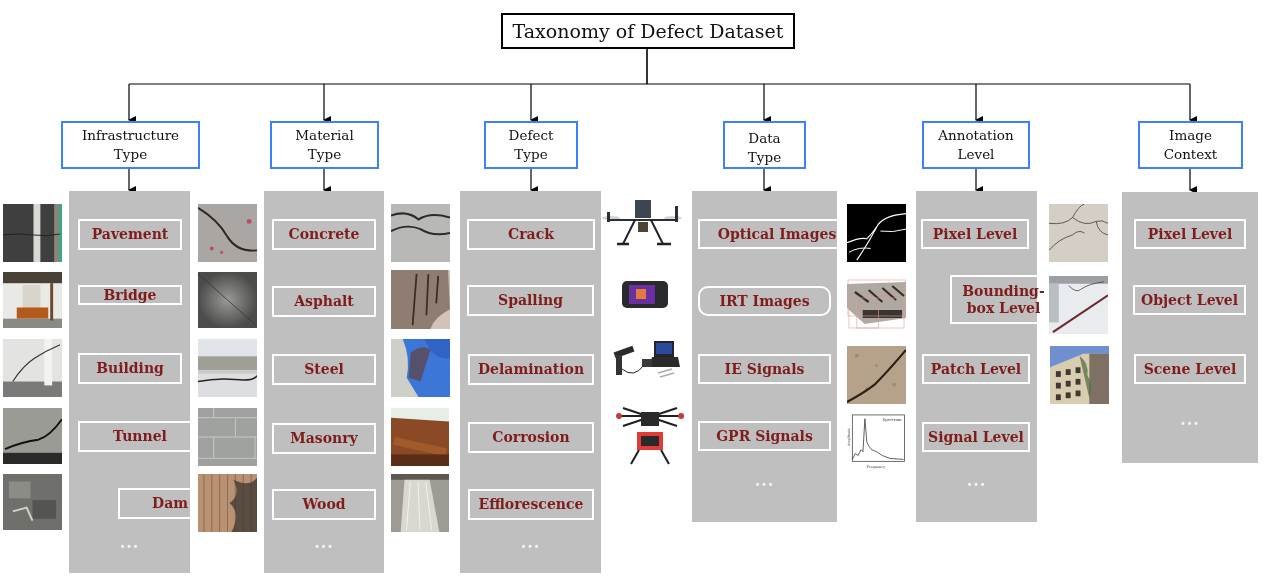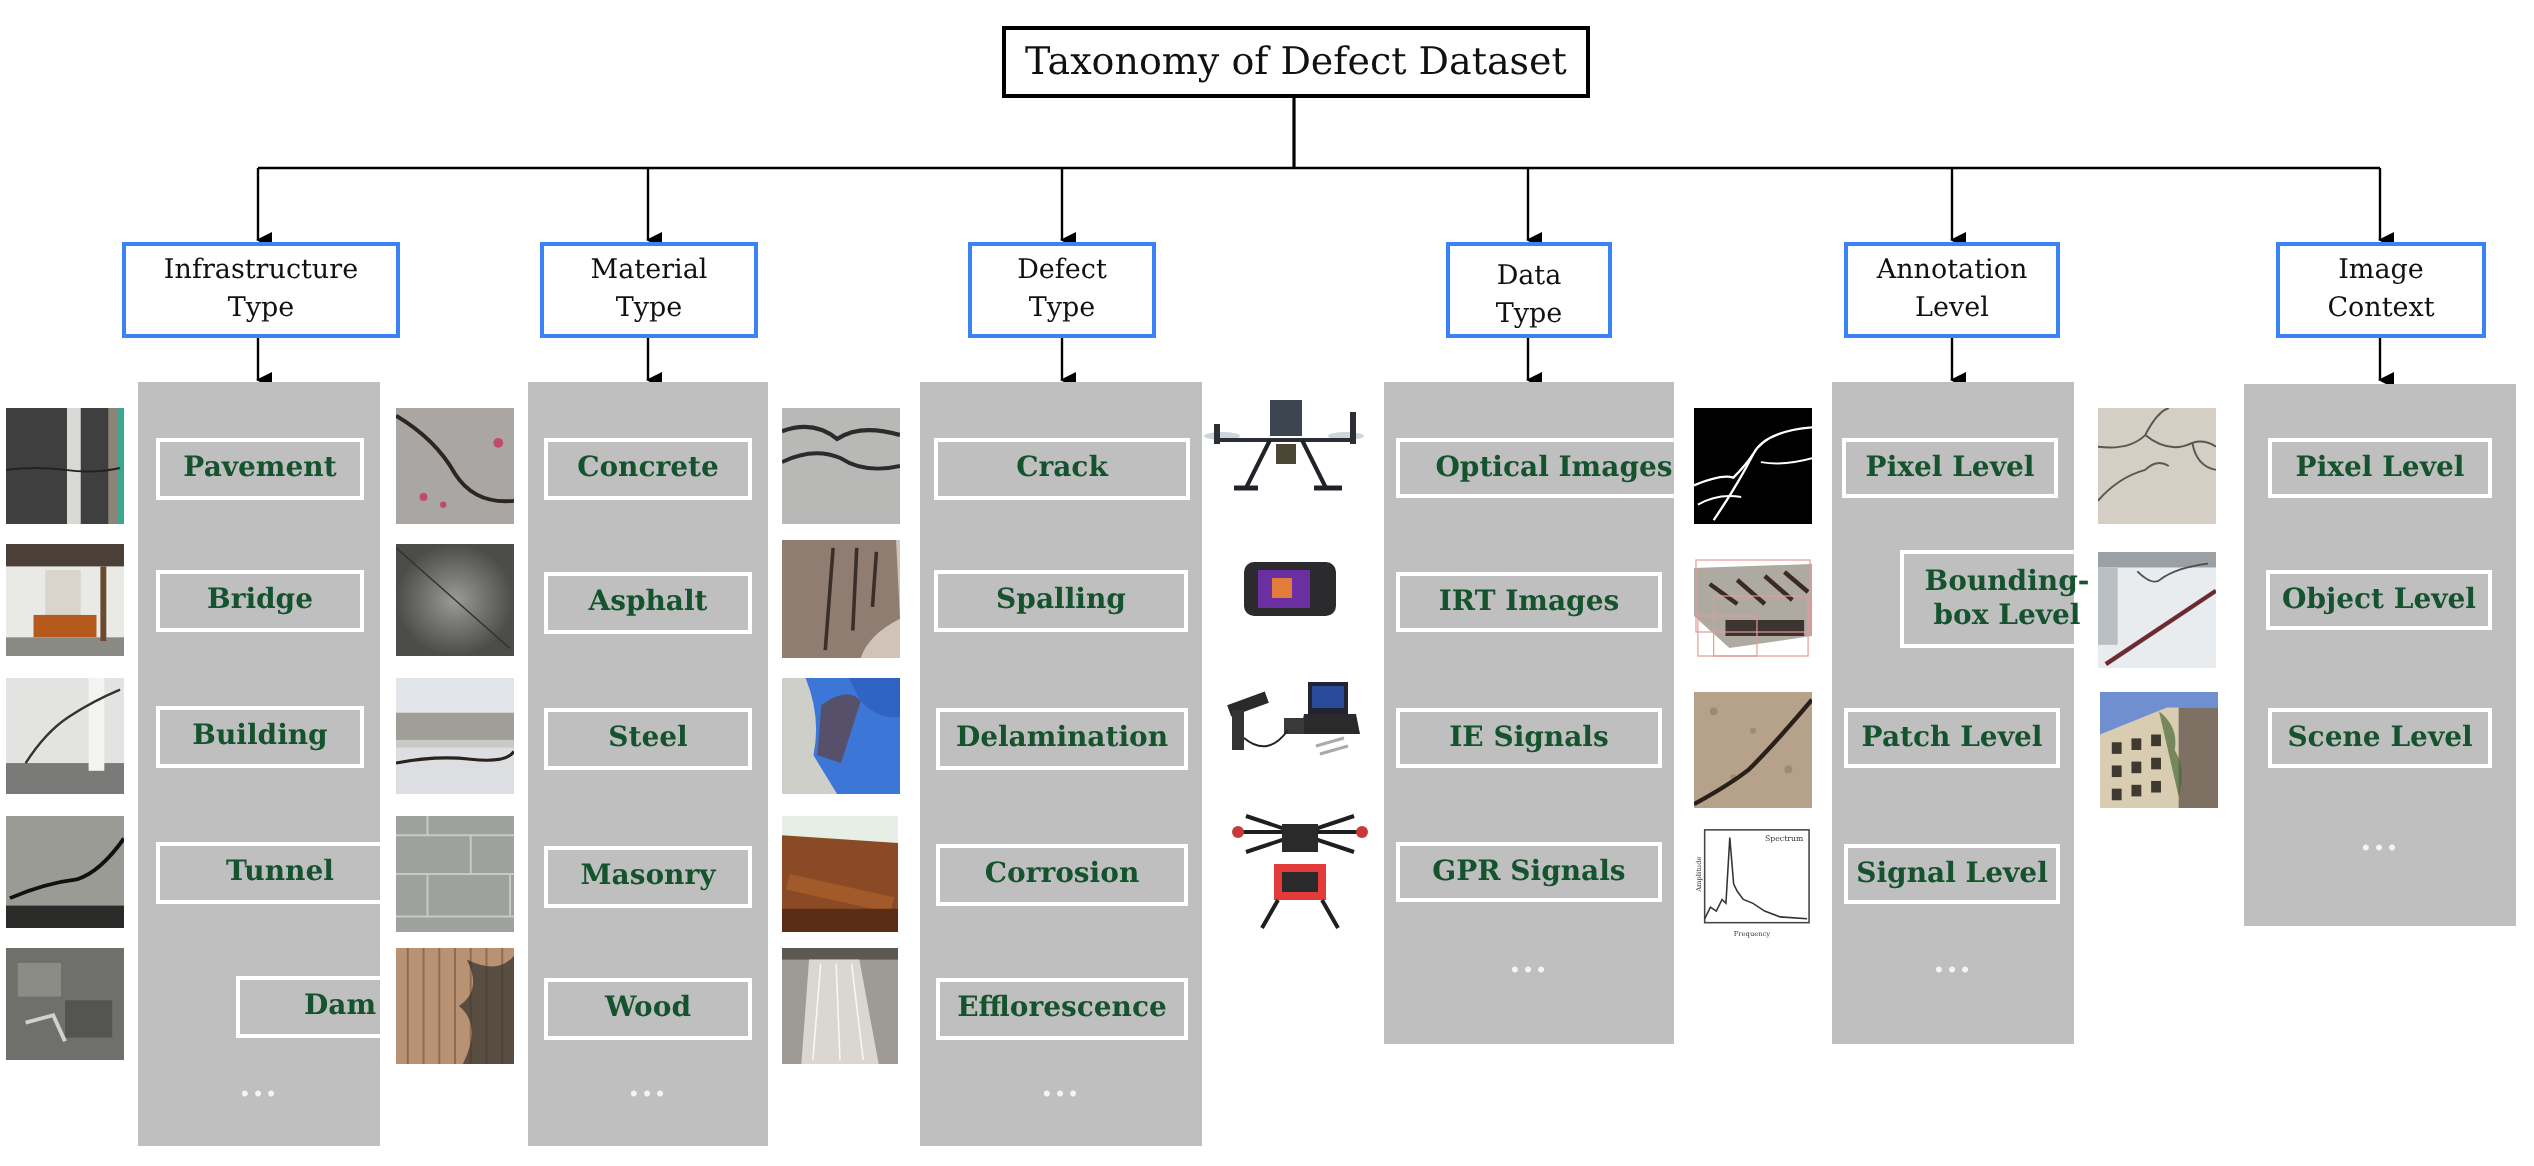--- a/index.html
+++ b/index.html
@@ -6,21 +6,21 @@
   body { width: 1267px; height: 583px; position: relative; overflow: hidden;
          font-family: "DejaVu Serif", "Liberation Serif", serif; }
   .abs { position: absolute; box-sizing: border-box; }
   #connectors { position: absolute; left: 0; top: 0; width: 1267px; height: 583px; pointer-events: none; }
   .root-box { border: 2px solid #000; background: #fff; display: flex; align-items: center; justify-content: center;
               font-size: 19px; color: #111; }
   .cat-box { border: 2px solid #3b82f6; background: #fff; display: flex; align-items: center; justify-content: center;
              text-align: center; font-size: 13.5px; line-height: 19px; color: #111; white-space: pre-line; }
   .panel { background: #bfbfbf; }
   .item { border: 2px solid #ffffff; display: flex; align-items: center; justify-content: center; text-align: center;
-          color: #14532d; font-weight: bold; font-size: 14px; line-height: 17px; white-space: pre-line; }
+          color: #7f1d1d; font-weight: bold; font-size: 14px; line-height: 17px; white-space: pre-line; }
   .ellipsis { color: #f4f4f4; font-weight: bold; font-size: 16px; text-align: center; letter-spacing: 1px; }
   .thumb { overflow: hidden; }
   .thumb svg { display: block; width: 100%; height: 100%; }
 </style>
 </head>
 <body>
 
 <svg id="connectors" viewBox="0 0 1267 583">
   <defs>
     <marker id="arrowhead" markerWidth="8" markerHeight="8" refX="4" refY="7" orient="auto" markerUnits="userSpaceOnUse">
@@ -71,21 +71,21 @@
   <span>Annotation
 Level</span>
 </div>
 <div class="abs cat-box" style="left:1138px; top:121px; width:105px; height:48px;">
   <span>Image
 Context</span>
 </div>
 
 <div class="abs panel" style="left:69px; top:191px; width:121px; height:382px;">
   <div class="abs item" style="left:9px; top:28px; width:104px; height:31px;">Pavement</div>
-  <div class="abs item" style="left:9px; top:94px; width:104px; height:31px;">Bridge</div>
+  <div class="abs item" style="left:9px; top:94px; width:104px; height:20px;">Bridge</div>
   <div class="abs item" style="left:9px; top:162px; width:104px; height:31px;">Building</div>
   <div class="abs item" style="left:9px; top:230px; width:124px; height:31px;">Tunnel</div>
   <div class="abs item" style="left:9px; top:297px; width:104px; height:31px;margin-left:40px;">Dam</div>
   <div class="abs ellipsis" style="left:0; top:342px; width:121px;">...</div>
 </div>
 
 <div class="abs panel" style="left:264px; top:191px; width:120px; height:382px;">
   <div class="abs item" style="left:8px; top:28px; width:104px; height:31px;">Concrete</div>
   <div class="abs item" style="left:8px; top:95px; width:104px; height:31px;">Asphalt</div>
   <div class="abs item" style="left:8px; top:163px; width:104px; height:31px;">Steel</div>
@@ -98,21 +98,21 @@
   <div class="abs item" style="left:7px; top:94px; width:127px; height:31px;">Spalling</div>
   <div class="abs item" style="left:7px; top:28px; width:128px; height:31px;">Crack</div>
   <div class="abs item" style="left:8px; top:163px; width:126px; height:31px;">Delamination</div>
   <div class="abs item" style="left:8px; top:231px; width:126px; height:31px;">Corrosion</div>
   <div class="abs item" style="left:8px; top:298px; width:126px; height:31px;">Efflorescence</div>
   <div class="abs ellipsis" style="left:0; top:342px; width:141px;">...</div>
 </div>
 
 <div class="abs panel" style="left:692px; top:191px; width:145px; height:331px;">
   <div class="abs item" style="left:6px; top:28px; width:158px; height:30px;">Optical Images</div>
-  <div class="abs item" style="left:6px; top:95px; width:133px; height:30px;">IRT Images</div>
+  <div class="abs item" style="left:6px; top:95px; width:133px; height:30px;border-radius:10px;">IRT Images</div>
   <div class="abs item" style="left:6px; top:163px; width:133px; height:30px;">IE Signals</div>
   <div class="abs item" style="left:6px; top:230px; width:133px; height:30px;">GPR Signals</div>
   <div class="abs ellipsis" style="left:0; top:280px; width:145px;">...</div>
 </div>
 
 <div class="abs panel" style="left:916px; top:191px; width:121px; height:331px;">
   <div class="abs item" style="left:5px; top:28px; width:108px; height:30px;">Pixel Level</div>
   <div class="abs item" style="left:6px; top:84px; width:107px; height:49px;margin-left:28px;">Bounding-
 box Level</div>
   <div class="abs item" style="left:6px; top:163px; width:108px; height:30px;">Patch Level</div>

